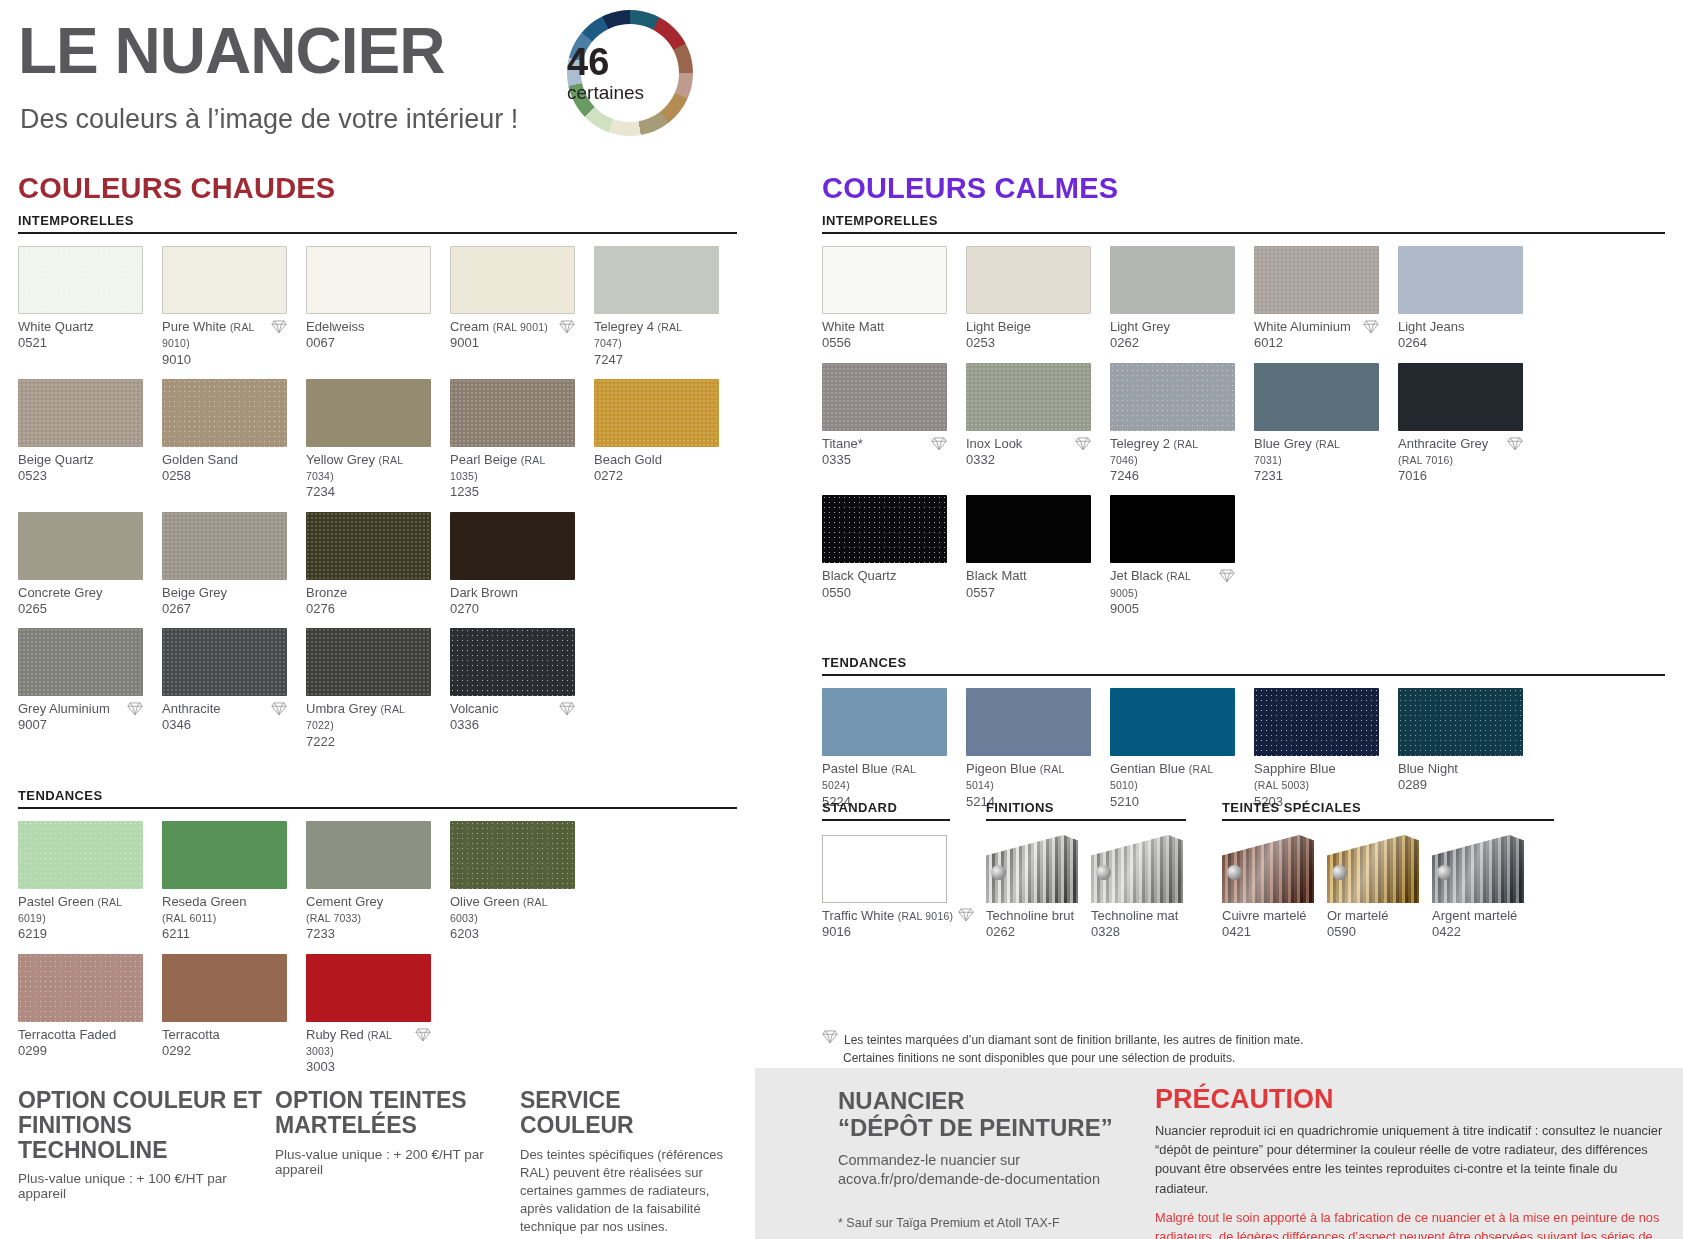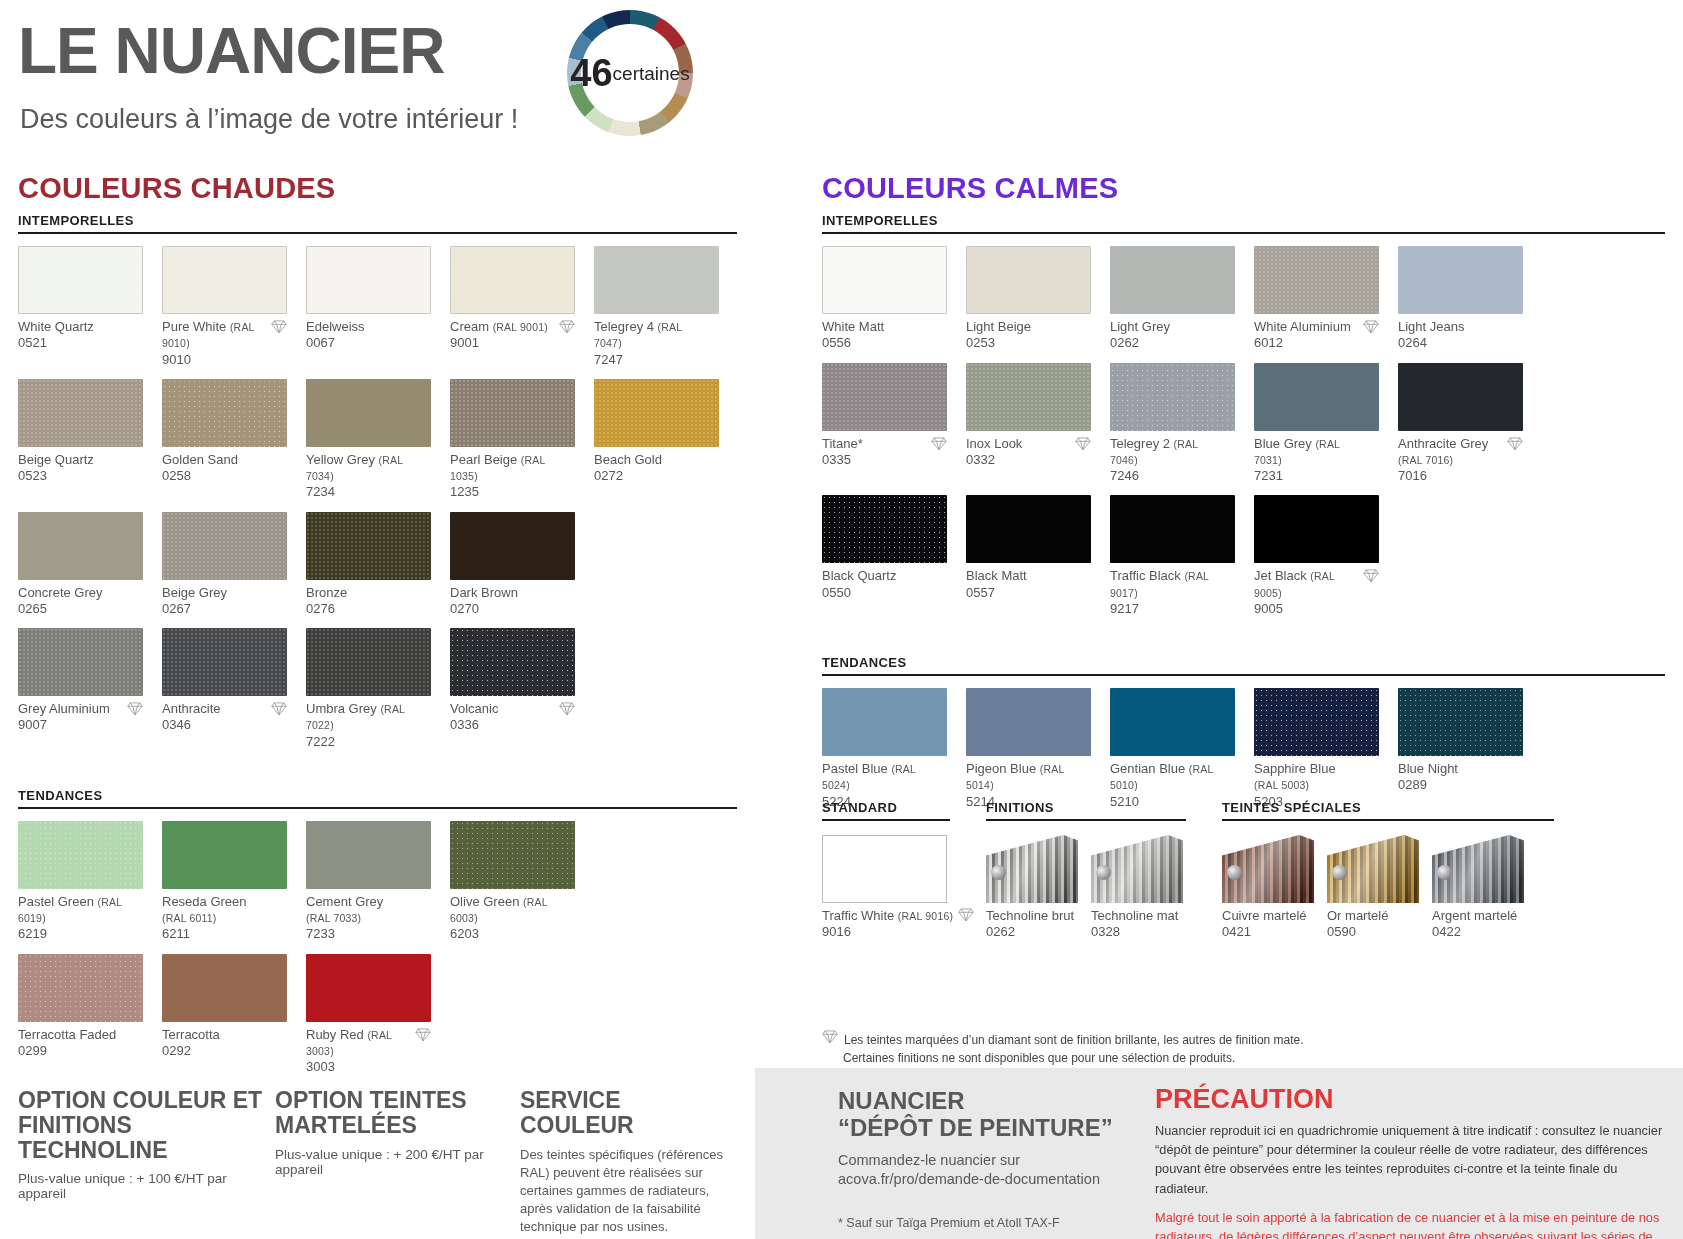--- a/index.html
+++ b/index.html
@@ -11,21 +11,21 @@
          color:#59595b;letter-spacing:-1px;}
   .subtitle{position:absolute;left:20px;top:104px;font-size:27px;color:#59595b;}
   .badge{position:absolute;left:567px;top:10px;width:126px;height:126px;}
   .wheel{position:absolute;inset:0;border-radius:50%;
     background:conic-gradient(from 0deg,
       #1d5c70 0deg 28deg,#a7272e 28deg 62deg,#98664c 62deg 90deg,#c09a8c 90deg 114deg,
       #b38d52 114deg 142deg,#a79c78 142deg 170deg,#eae6d4 170deg 200deg,#cfe0c3 200deg 226deg,
       #699a62 226deg 258deg,#a9bece 258deg 284deg,#4d7ea3 284deg 310deg,#1f5a85 310deg 334deg,
       #13294d 334deg 360deg);}
   .wheel::after{content:'';position:absolute;inset:14px;background:#fff;border-radius:50%;}
-  .badge-inner{position:absolute;inset:0;display:flex;align-items:center;
+  .badge-inner{position:absolute;inset:0;display:flex;flex-direction:column;align-items:flex-start;
                justify-content:center;z-index:1;}
   .badge-num{font-size:38px;font-weight:800;color:#262223;line-height:1;}
   .badge-label{font-size:19px;color:#262223;margin-top:1px;}
 
   
   .colsec{position:absolute;top:172px;}
   .warm-sec{left:18px;width:719px;}
   .calm-sec{left:822px;width:843px;}
   .colsec h2{margin:0 0 8px 0;font-size:29px;font-weight:700;letter-spacing:.2px;}
   .warm-sec h2{color:#9f2a34;}
@@ -386,25 +386,20 @@
               <div class="sw sp-hi" style="background-color: rgb(11, 11, 13);"></div>
               <div class="cap"><span class="nm">Black Quartz</span></div>
               <div class="code">0550</div>
             </div>
             <div class="cell">
               <div class="sw" style="background-color: rgb(4, 4, 4);"></div>
               <div class="cap"><span class="nm">Black Matt</span></div>
               <div class="code">0557</div>
             </div>
             <div class="cell">
-              <div class="sw" style="background-color: rgb(4, 4, 4);"></div>
-              <div class="cap"><span class="nm">Traffic Black <span class="ral">(RAL 9017)</span></span></div>
-              <div class="code">9217</div>
-            </div>
-            <div class="cell">
               <div class="sw" style="background-color: rgb(0, 0, 0);"></div>
               <div class="cap"><span class="nm">Jet Black <span class="ral">(RAL 9005)</span></span><svg class="dia" width="16" height="14" viewBox="0 0 17 15">
                   <g fill="none" stroke="#9a9a9a" stroke-width="0.9">
                     <polygon points="3.2,1 13.8,1 16.2,4.6 8.5,13.8 0.8,4.6"></polygon>
                     <polyline points="0.8,4.6 16.2,4.6"></polyline>
                     <polyline points="3.2,1 6,4.6 8.5,13.8"></polyline>
                     <polyline points="13.8,1 11,4.6 8.5,13.8"></polyline>
                   </g>
                 </svg></div>
               <div class="code">9005</div>

